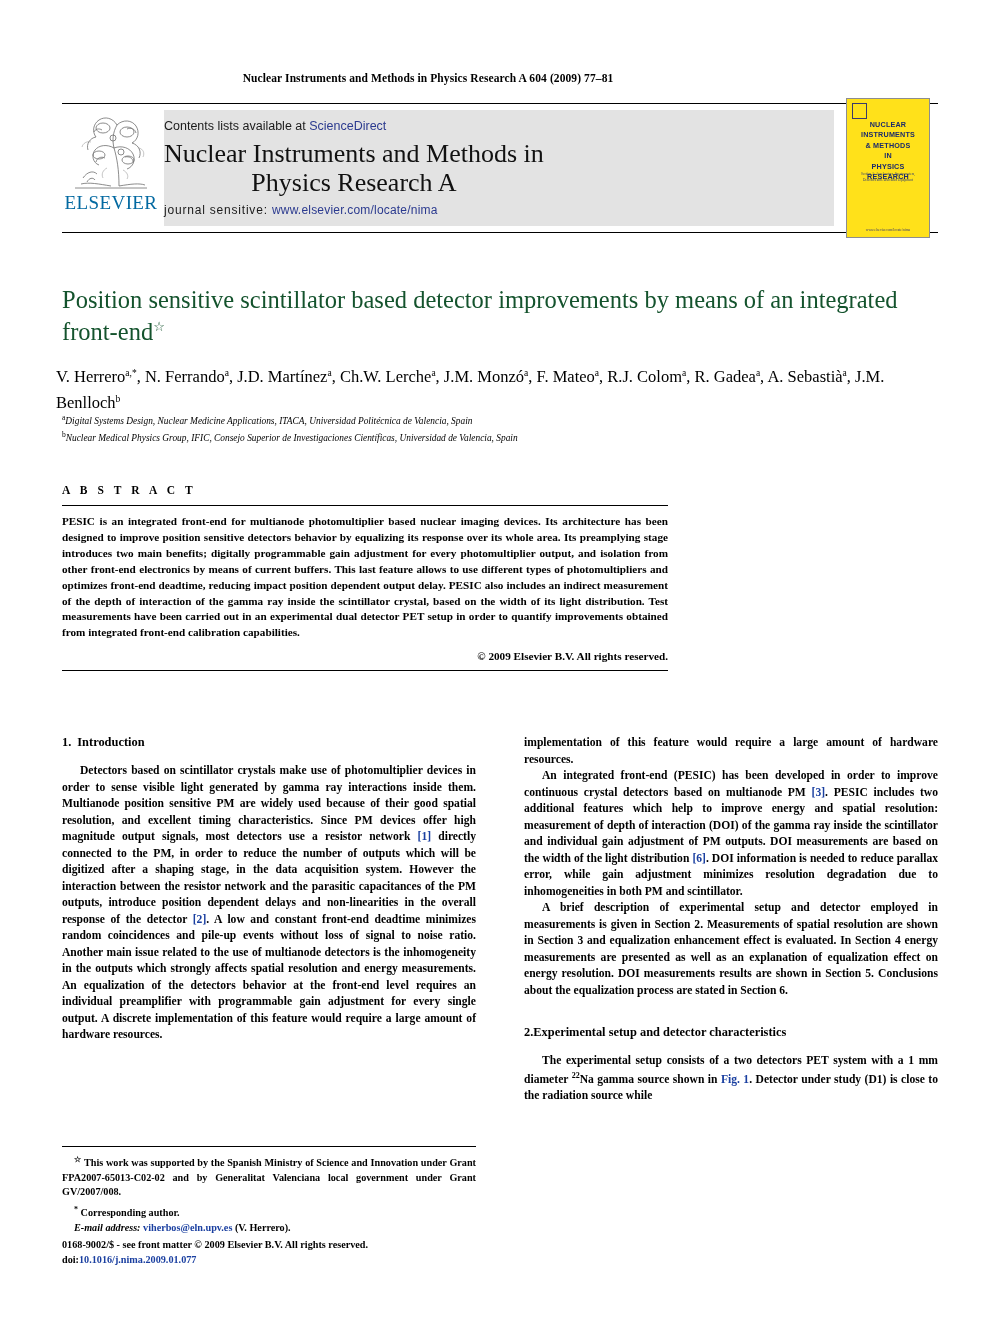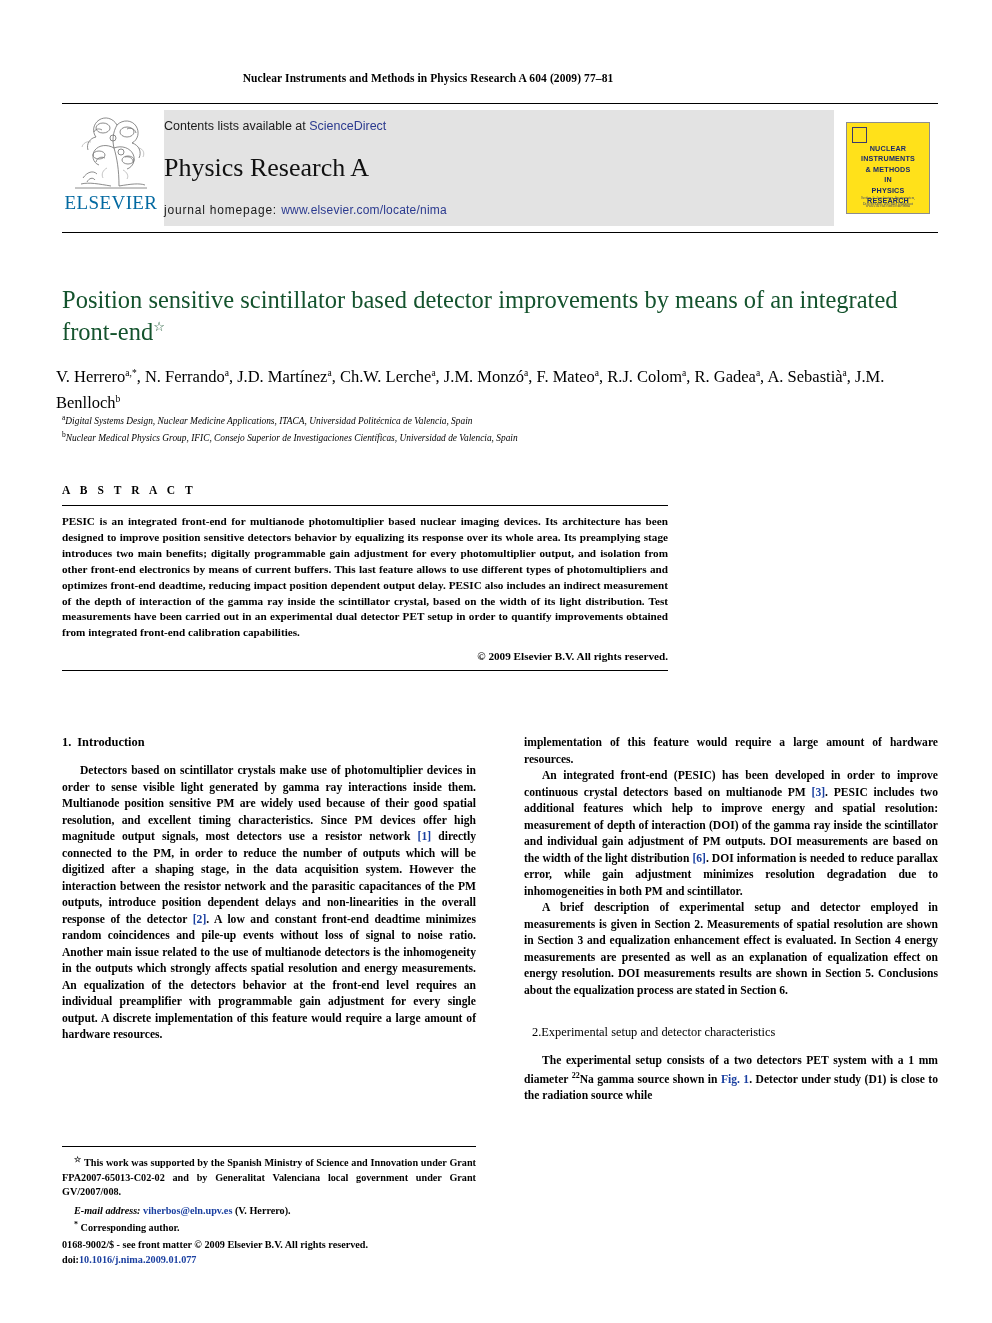--- a/index.html
+++ b/index.html
@@ -110,21 +110,21 @@
   }
   .cover-thumb {
     width: 100px;
     flex: 0 0 100px;
     display: flex;
     align-items: center;
     justify-content: center;
   }
   .cover-box {
     width: 84px;
-    height: 92px;
+    height: 140px;
     background: #FFE11A;
     border: 1px solid #8d8d8d;
     position: relative;
     box-sizing: border-box;
     overflow: hidden;
   }
   .cover-mini-logo {
     position: absolute;
     top: 4px;
     left: 5px;
@@ -276,22 +276,22 @@
     line-height: 1.425;
     text-align: justify;
     margin: 0 0 0 0;
     text-indent: 18px;
     font-weight: bold;
   }
   p.body-text.cont { text-indent: 0; }
   .cite { color: #1a3fa0; }
   .sec-heading-2 {
     font-size: 12.4px;
-    font-weight: normal;
-    margin: 26px 0 13px 8px;
+    font-weight: bold;
+    margin: 26px 0 13px 0;
   }
 
   
   .footnotes {
     position: absolute;
     top: 1146px;
     left: 62px;
     width: 414px;
     border-top: 1px solid #000;
     padding-top: 7px;
@@ -366,24 +366,25 @@
         </svg>
         <div class="elsevier-word">ELSEVIER</div>
       </div>
 
       <div class="center-band">
         <div class="contents-line">
           <span>Contents lists available at</span>
           <span class="sd-link">ScienceDirect</span>
         </div>
         <div class="journal-title">
+          <div>Nuclear Instruments and Methods in</div>
           <div>Physics Research A</div>
         </div>
         <div class="homepage-line">
-          <span>journal homepage:</span>
+          <span>journal sensitive:</span>
           <span class="hp-link">www.elsevier.com/locate/nima</span>
         </div>
       </div>
 
       <div class="cover-thumb">
         <div class="cover-box">
           <div class="cover-mini-logo"></div>
           <div class="cover-title">
             <div>NUCLEAR</div>
             <div>INSTRUMENTS</div>
@@ -458,22 +459,22 @@
         <span class="num">2.</span><span>Experimental setup and detector characteristics</span>
       </div>
       <p class="body-text"><span>The experimental setup consists of a two detectors PET system with a 1 mm diameter </span><sup class="tiny">22</sup><span>Na gamma source shown in </span><span class="cite">Fig. 1</span><span>. Detector under study (D1) is close to the radiation source while</span></p>
     </div>
 
   </div>
 
   <div class="footnotes">
     <div class="fn-line indent"><span class="fn-mark">☆</span> <span>This work was supported by the Spanish Ministry of Science and Innovation under Grant FPA2007-65013-C02-02 and by Generalitat Valenciana local government under Grant GV/2007/008.</span></div>
     <div class="corr-block">
+      <div class="fn-line indent"><span class="fn-mark">*</span> <span>Corresponding author.</span></div>
       <div class="fn-line indent"><span class="fn-italic">E-mail address:</span> <span class="fn-link">viherbos@eln.upv.es</span> <span>(V. Herrero).</span></div>
-      <div class="fn-line indent"><span class="fn-mark">*</span> <span>Corresponding author.</span></div>
     </div>
   </div>
 
   <div class="doi-block">
     <div>0168-9002/$ - see front matter © 2009 Elsevier B.V. All rights reserved.</div>
     <div><span>doi:</span><span class="doi-link">10.1016/j.nima.2009.01.077</span></div>
   </div>
 
 </div>
 

